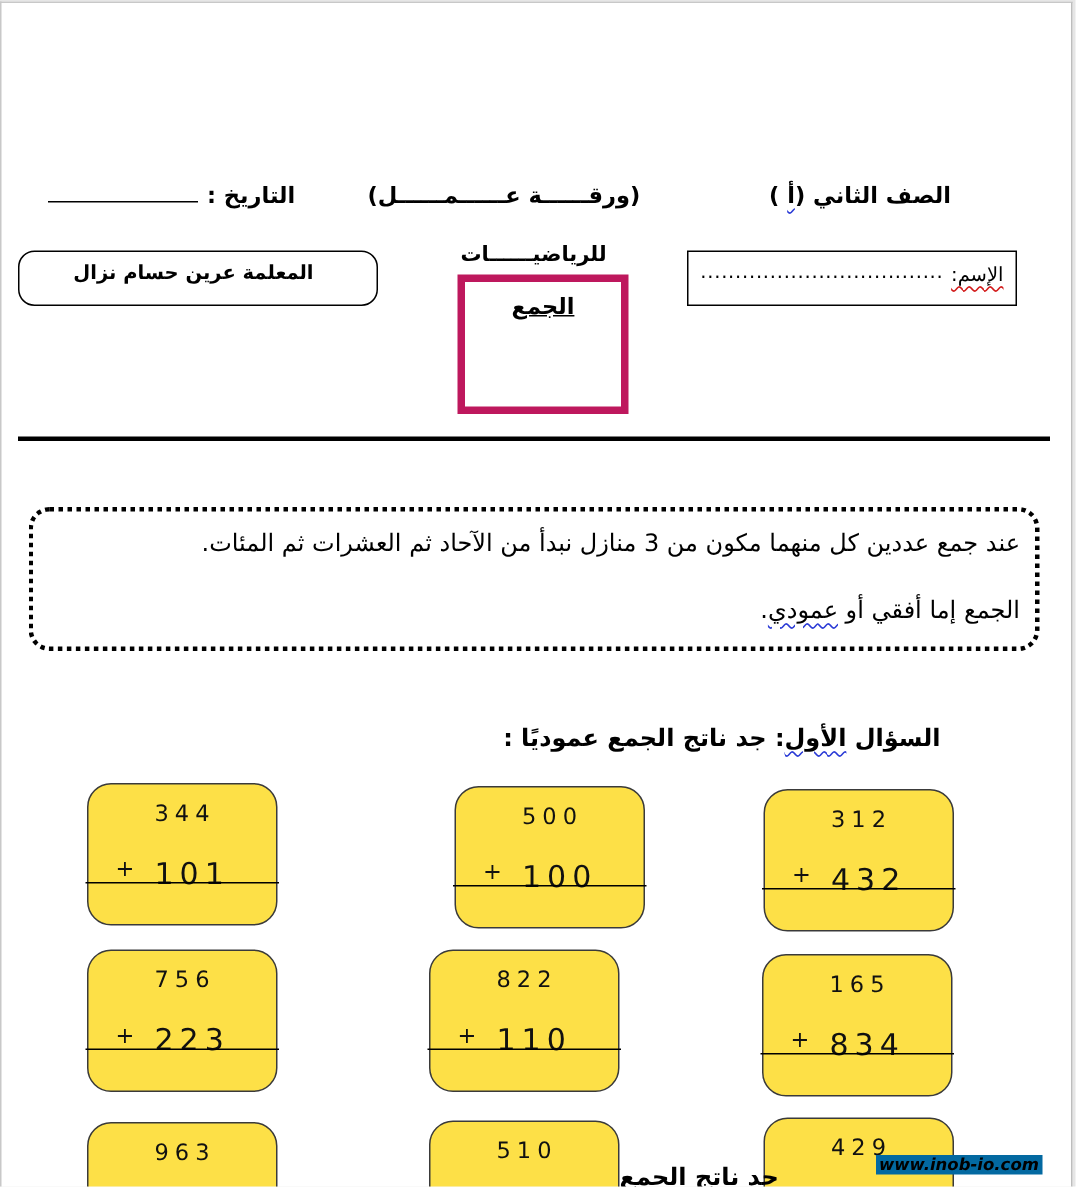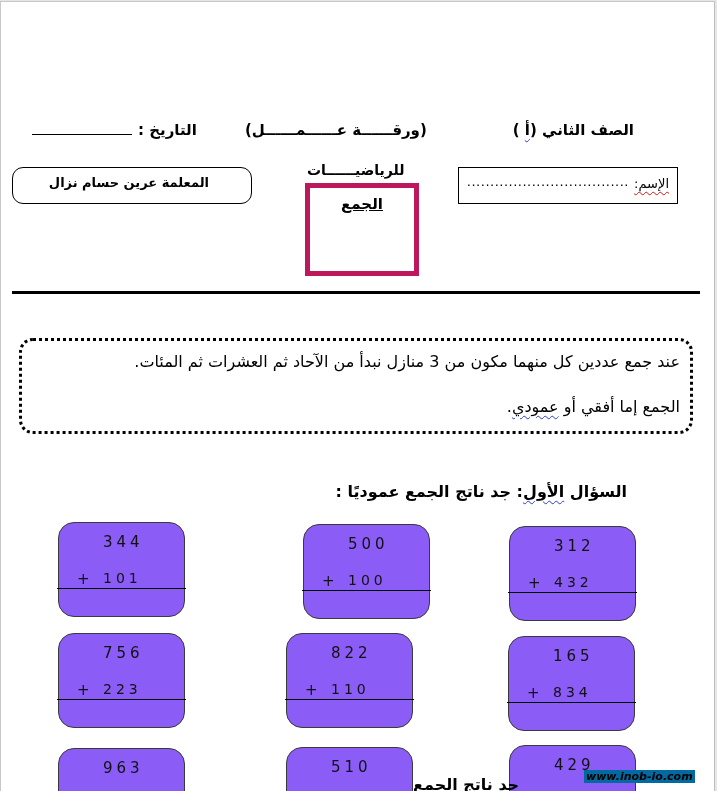--- a/index.html
+++ b/index.html
@@ -40,26 +40,26 @@
     border: 3px dotted #000; border-radius: 14px;
   }
   .note-line { position: absolute; right: 10px; font-size: 16px; color: #000; white-space: nowrap; direction: rtl; }
   .note-l1 { top: 11px; }
   .note-l2 { top: 56px; }
 
   .q1-title { position: absolute; right: 87px; top: 480px; font-size: 16px; font-weight: bold; direction: rtl; white-space: nowrap; }
 
   .prob {
     position: absolute; width: 125px; height: 93px;
-    border: 1px solid #3a3a3a; border-radius: 16px; background: #8b5cf6;
+    border: 1px solid #3a3a3a; border-radius: 16px; background: #fde047;
     font-family: "DejaVu Sans", sans-serif;
   }
   .prob .top-num { position: absolute; left: 44px; top: 10px; font-size: 15px; letter-spacing: 4px; color: #111; }
   .prob .plus { position: absolute; left: 18px; top: 47px; font-size: 15px; color: #111; }
-  .prob .bot-num { position: absolute; left: 44px; top: 47px; font-size: 14px; letter-spacing: 4px; color: #111; }
+  .prob .bot-num { position: absolute; left: 44px; top: 47px; font-size: 20px; letter-spacing: 4px; color: #111; }
   .prob .rule { position: absolute; left: -2px; right: -2px; top: 65px; height: 1px; background: #000; }
 
   .q2-title { position: absolute; left: 412px; top: 773px; font-size: 16px; font-weight: bold; direction: rtl; white-space: nowrap; }
   .watermark { position: absolute; left: 583px; top: 768px; font-size: 11px; font-weight: bold; font-style: italic; color: #000; background: #0369a1; padding: 0 2px; }
 </style>
 </head>
 <body>
 
 <div class="page">
 

